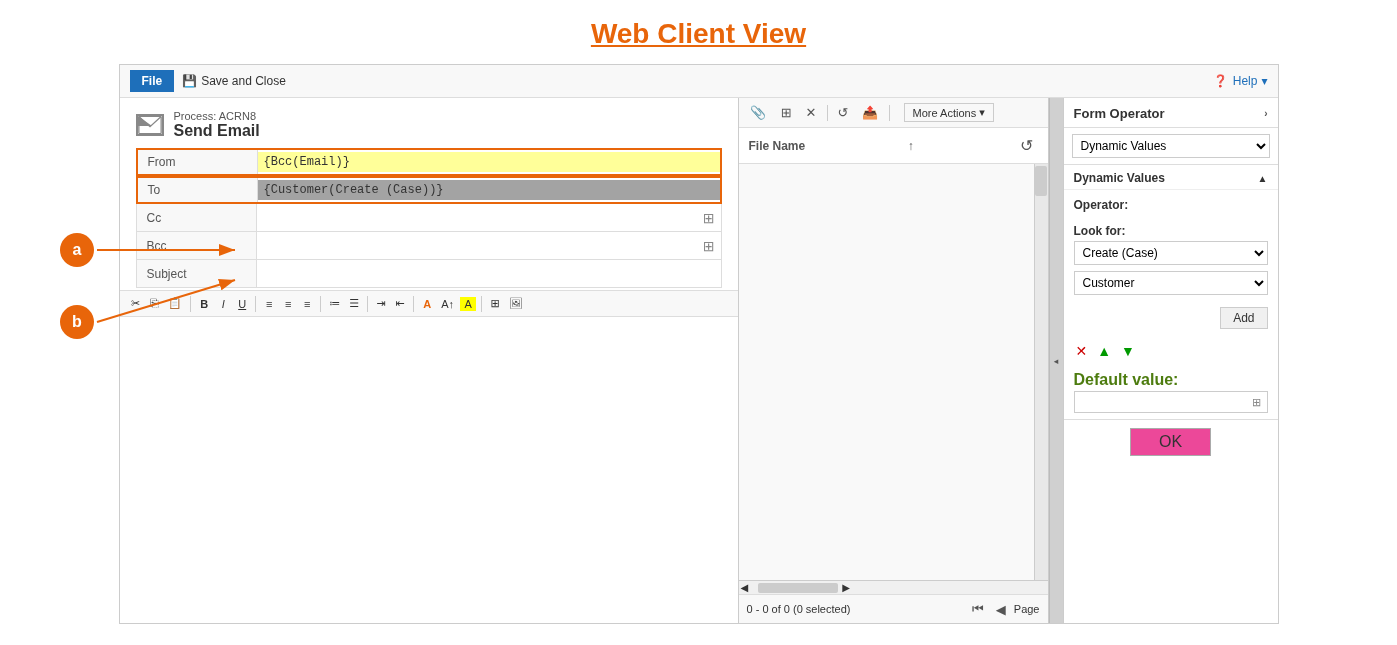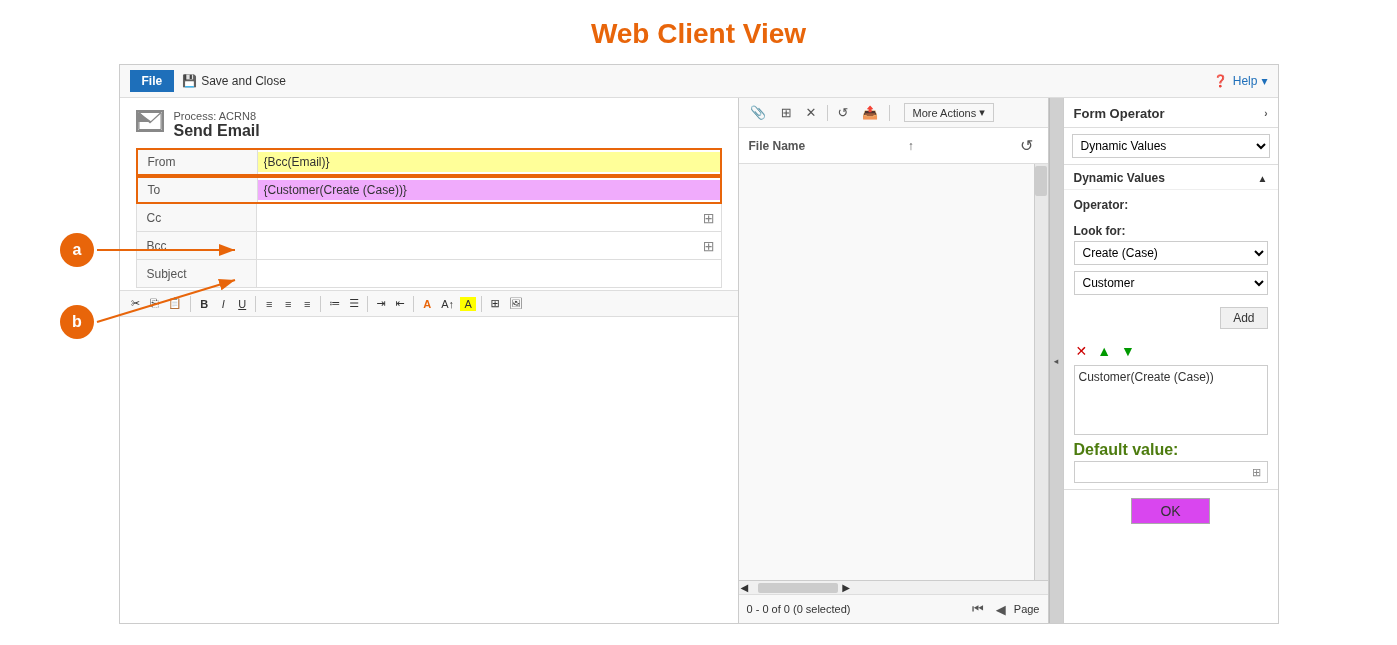--- a/index.html
+++ b/index.html
@@ -9,20 +9,21 @@
       background: #fff;
       color: #333;
     }
 
     .page-title {
       text-align: center;
       font-size: 28px;
       font-weight: bold;
       color: #e8650a;
       padding: 18px 0 14px 0;
+      text-decoration: underline;
     }
 
     .outer-wrapper {
       display: flex;
       justify-content: center;
       padding: 0 20px 20px 20px;
     }
 
     .main-container {
       border: 1px solid #ccc;
@@ -86,21 +87,21 @@
       flex: 1;
       display: flex;
       flex-direction: column;
       border-right: 1px solid #ccc;
       position: relative;
     }
 
     
     .process-header {
       display: flex;
-      align-items: flex-start;
+      align-items: center;
       padding: 12px 16px 8px 16px;
       gap: 10px;
     }
     .email-icon {
       width: 28px;
       height: 22px;
       border: 2px solid #888;
       position: relative;
       display: flex;
       align-items: center;
@@ -173,20 +174,21 @@
     }
 
     .field-value {
       flex: 1;
       padding: 3px 6px;
       font-size: 12px;
       background: #fff;
       border: none;
       outline: none;
       color: #333;
+      font-family: Liberation Mono, monospace;
     }
 
     .field-value.yellow-bg {
       background: #ffff99;
       color: #333;
     }
 
     .lookup-icon {
       width: 20px;
       height: 20px;
@@ -443,24 +445,24 @@
       cursor: pointer;
     }
 
     .fa-ok-row {
       display: flex;
       justify-content: center;
       padding: 8px 10px;
       border-top: 1px solid #ddd;
     }
     .fa-ok-btn {
-      background: #d946ef;
+      background: #ec4899;
       border: 1px solid #aaa;
       padding: 4px 28px;
-      font-size: 14px;
+      font-size: 16px;
       cursor: pointer;
       color: #333;
     }
 
     
     .outer-label-a {
       position: absolute;
       left: 60px;
       top: 233px;
       width: 34px;
@@ -610,21 +612,21 @@
             <div class="form-row highlighted" style="position:relative;">
               <span class="field-label">From</span>
               <div class="field-input-wrap">
                 <input class="field-value yellow-bg" type="text" value="{Bcc(Email)}" readonly="" style="background: rgb(255, 255, 153);">
               </div>
             </div>
 
             <div class="form-row highlighted" style="position:relative;">
               <span class="field-label">To</span>
               <div class="field-input-wrap">
-                <input class="field-value yellow-bg" type="text" value="{Customer(Create (Case))}" readonly="" style="background: #f0abfc;">
+                <input class="field-value yellow-bg" type="text" value="{Customer(Create (Case))}" readonly="" style="background: #a3a3a3;">
               </div>
             </div>
 
             <div class="form-row">
               <span class="field-label">Cc</span>
               <div class="field-input-wrap">
                 <input class="field-value" type="text" value="" style="">
                 <span class="lookup-icon">⊞</span>
               </div>
             </div>
@@ -763,23 +765,20 @@
             </div>
 
           </div>
 
           <div class="fa-actions-row">
             <button class="fa-action-btn red">✕</button>
             <button class="fa-action-btn green">▲</button>
             <button class="fa-action-btn green">▼</button>
           </div>
 
-          <div class="fa-list-box">
-            <span>Customer(Create (Case))</span>
-          </div>
 
           <div class="fa-default-label">Default value:</div>
           <div class="fa-default-input-row">
             <input class="fa-default-input" type="text" value="" style="">
             <span class="fa-default-icon">⊞</span>
           </div>
 
           <div class="fa-ok-row">
             <button class="fa-ok-btn">OK</button>
           </div>

